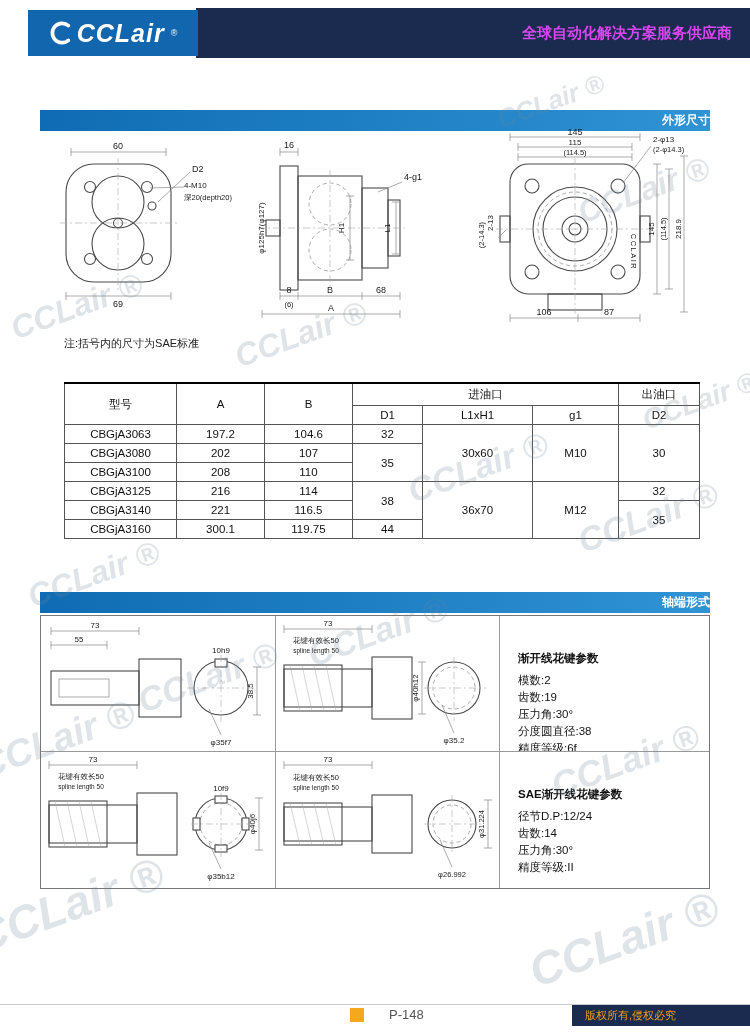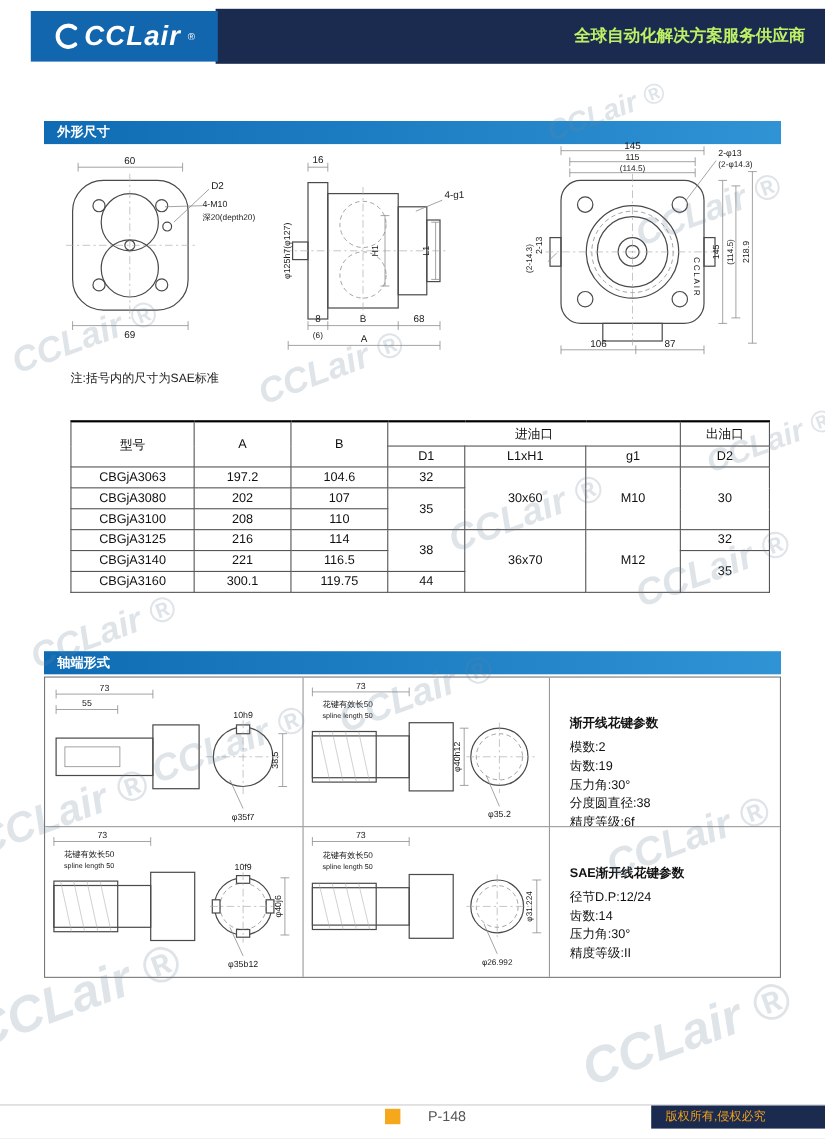--- a/index.html
+++ b/index.html
@@ -6,33 +6,33 @@
   html,body { margin:0; padding:0; background:#e8e8e8; }
   .page {
     position:relative; width:750px; height:1035px; margin:0 auto;
     background:#ffffff; overflow:hidden;
     font-family:"Liberation Sans","DejaVu Sans",sans-serif; color:#1a1a1a;
   }
 
   
   .hdr-navy { position:absolute; left:196px; top:8px; width:554px; height:50px; background:#1b2b50; }
   .hdr-tagline { position:absolute; right:18px; top:0; height:62px; line-height:50px;
-                 color:#bef264; font-weight:bold; font-size:15px;font-family:Liberation Serif, serif; }
+                 color:#d946ef; font-weight:bold; font-size:15px;font-family:Liberation Serif, serif; }
   .logo-box { position:absolute; left:28px; top:10px; width:170px; height:46px;
               background:#1266ad; display:flex; align-items:center; justify-content:center; gap:4px; }
   .logo-text { color:#fff; font-size:25px; font-weight:bold; font-style:italic; letter-spacing:1px; }
   .logo-reg { color:#fff; font-size:9px; vertical-align:super; margin-left:2px; }
 
   
   .page-title { position:absolute; top:78px; left:0; width:100%; text-align:center;
                 font-size:17px; font-weight:bold; color:#000; }
   .section-bar { position:absolute; left:40px; width:670px; height:21px;
                  background:linear-gradient(90deg,#0f6cb4,#2f93d4);
                  color:#fff; font-size:12px; font-weight:bold; line-height:21px;
-                 padding-left:12px; }
+                 padding-left:12px;text-align:right; }
   .bar1 { top:110px; } .bar2 { top:592px; }
 
   .note { position:absolute; left:64px; top:336px; font-size:11px; color:#222; }
 
   
   .draw { position:absolute; }
   .fv { left:46px;  top:138px; }
   .sv { left:256px; top:132px; }
   .rv { left:460px; top:128px; }
   .draw text { font-family:"Liberation Sans","DejaVu Sans",sans-serif; font-size:9px; fill:#1a1a1a; }
@@ -64,21 +64,21 @@
   .shaft-box .cell:nth-child(n+4) { border-bottom:none; }
   .cell svg { display:block; margin:1px auto 0 auto; }
   .params { padding:34px 8px 3px 18px; font-size:11.5px; line-height:17px; color:#111; }
   .params-title { font-weight:bold; margin-bottom:5px; }
 
   
   .footer-rule { position:absolute; left:0; top:1004px; width:750px; border-top:1px solid #ccc; }
   .page-marker { position:absolute; left:350px; top:1007px; display:flex; align-items:center; gap:25px;
                  font-size:13px; color:#555; }
   .marker-box { width:14px; height:14px; background:#f5a81c; }
-  .copyright-bar { position:absolute; right:0; top:1005px; width:158px; height:21px;
+  .copyright-bar { position:absolute; right:0; top:1005px; width:178px; height:21px;
                    background:#1b2b50; color:#f09e1a; font-size:11px; line-height:21px;
                    padding-left:13px; }
 
   
   .wm { position:absolute; font-style:italic; font-weight:bold;
         color:rgba(110,130,155,0.22); transform:rotate(-20deg);
         pointer-events:none; white-space:nowrap; z-index:6; }
 </style>
 </head>
 <body>

